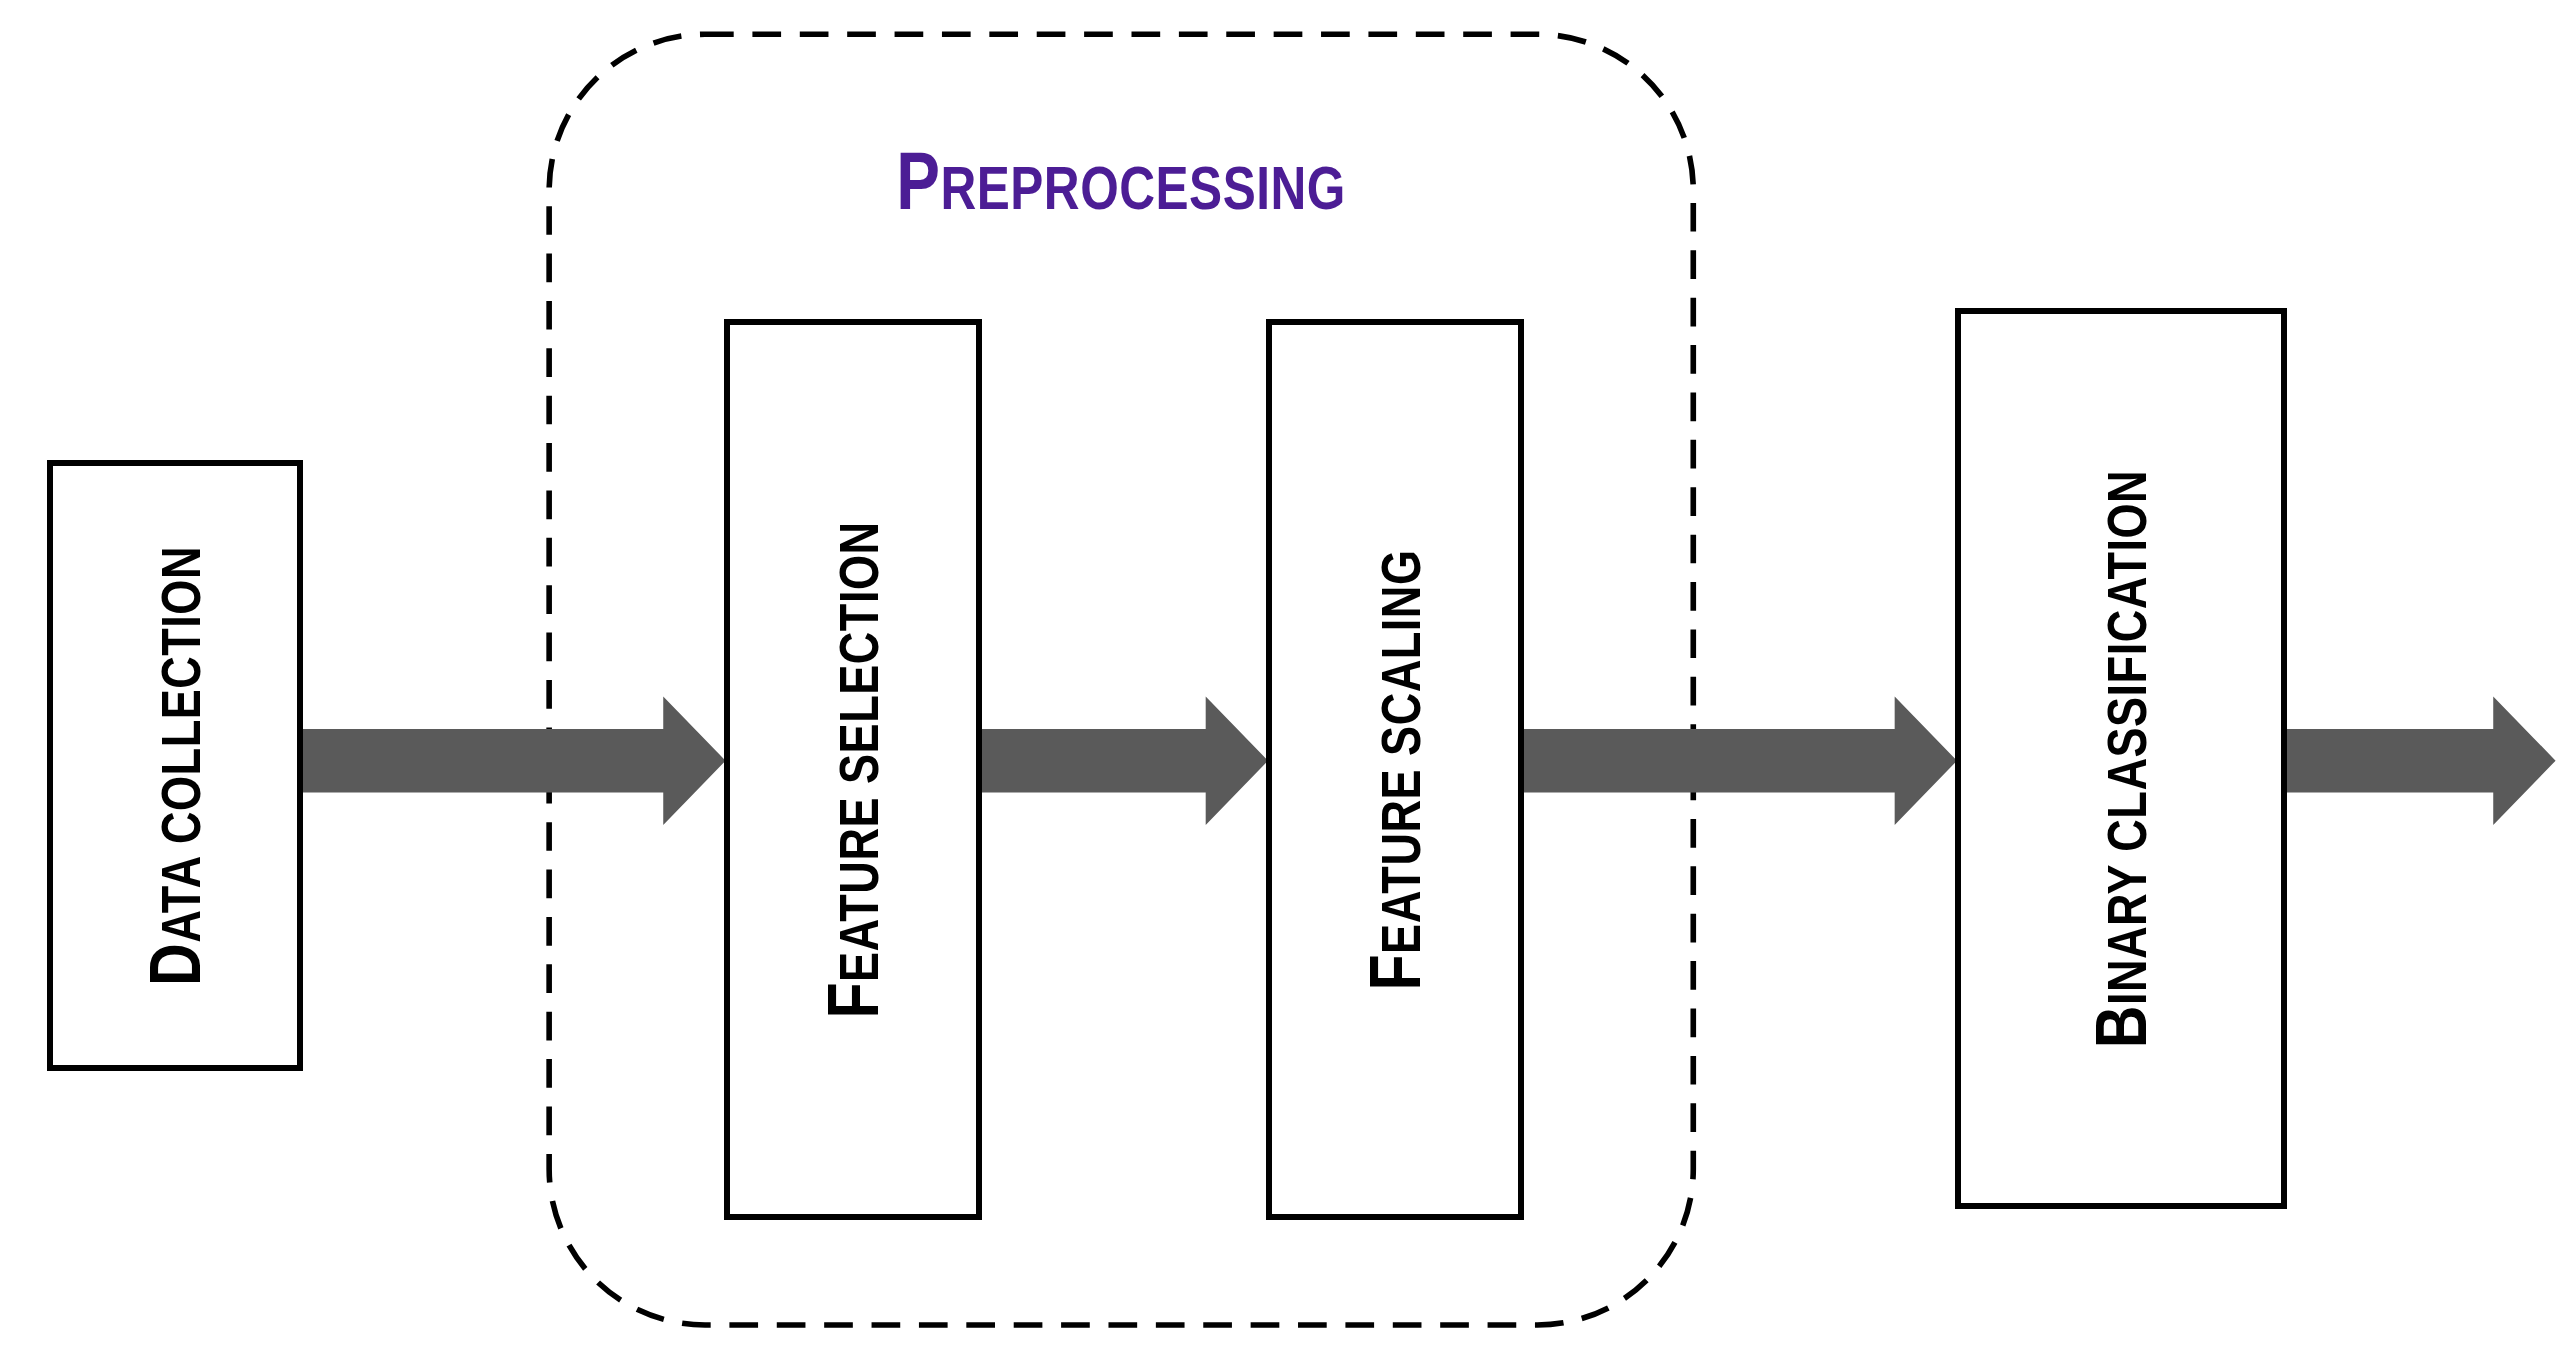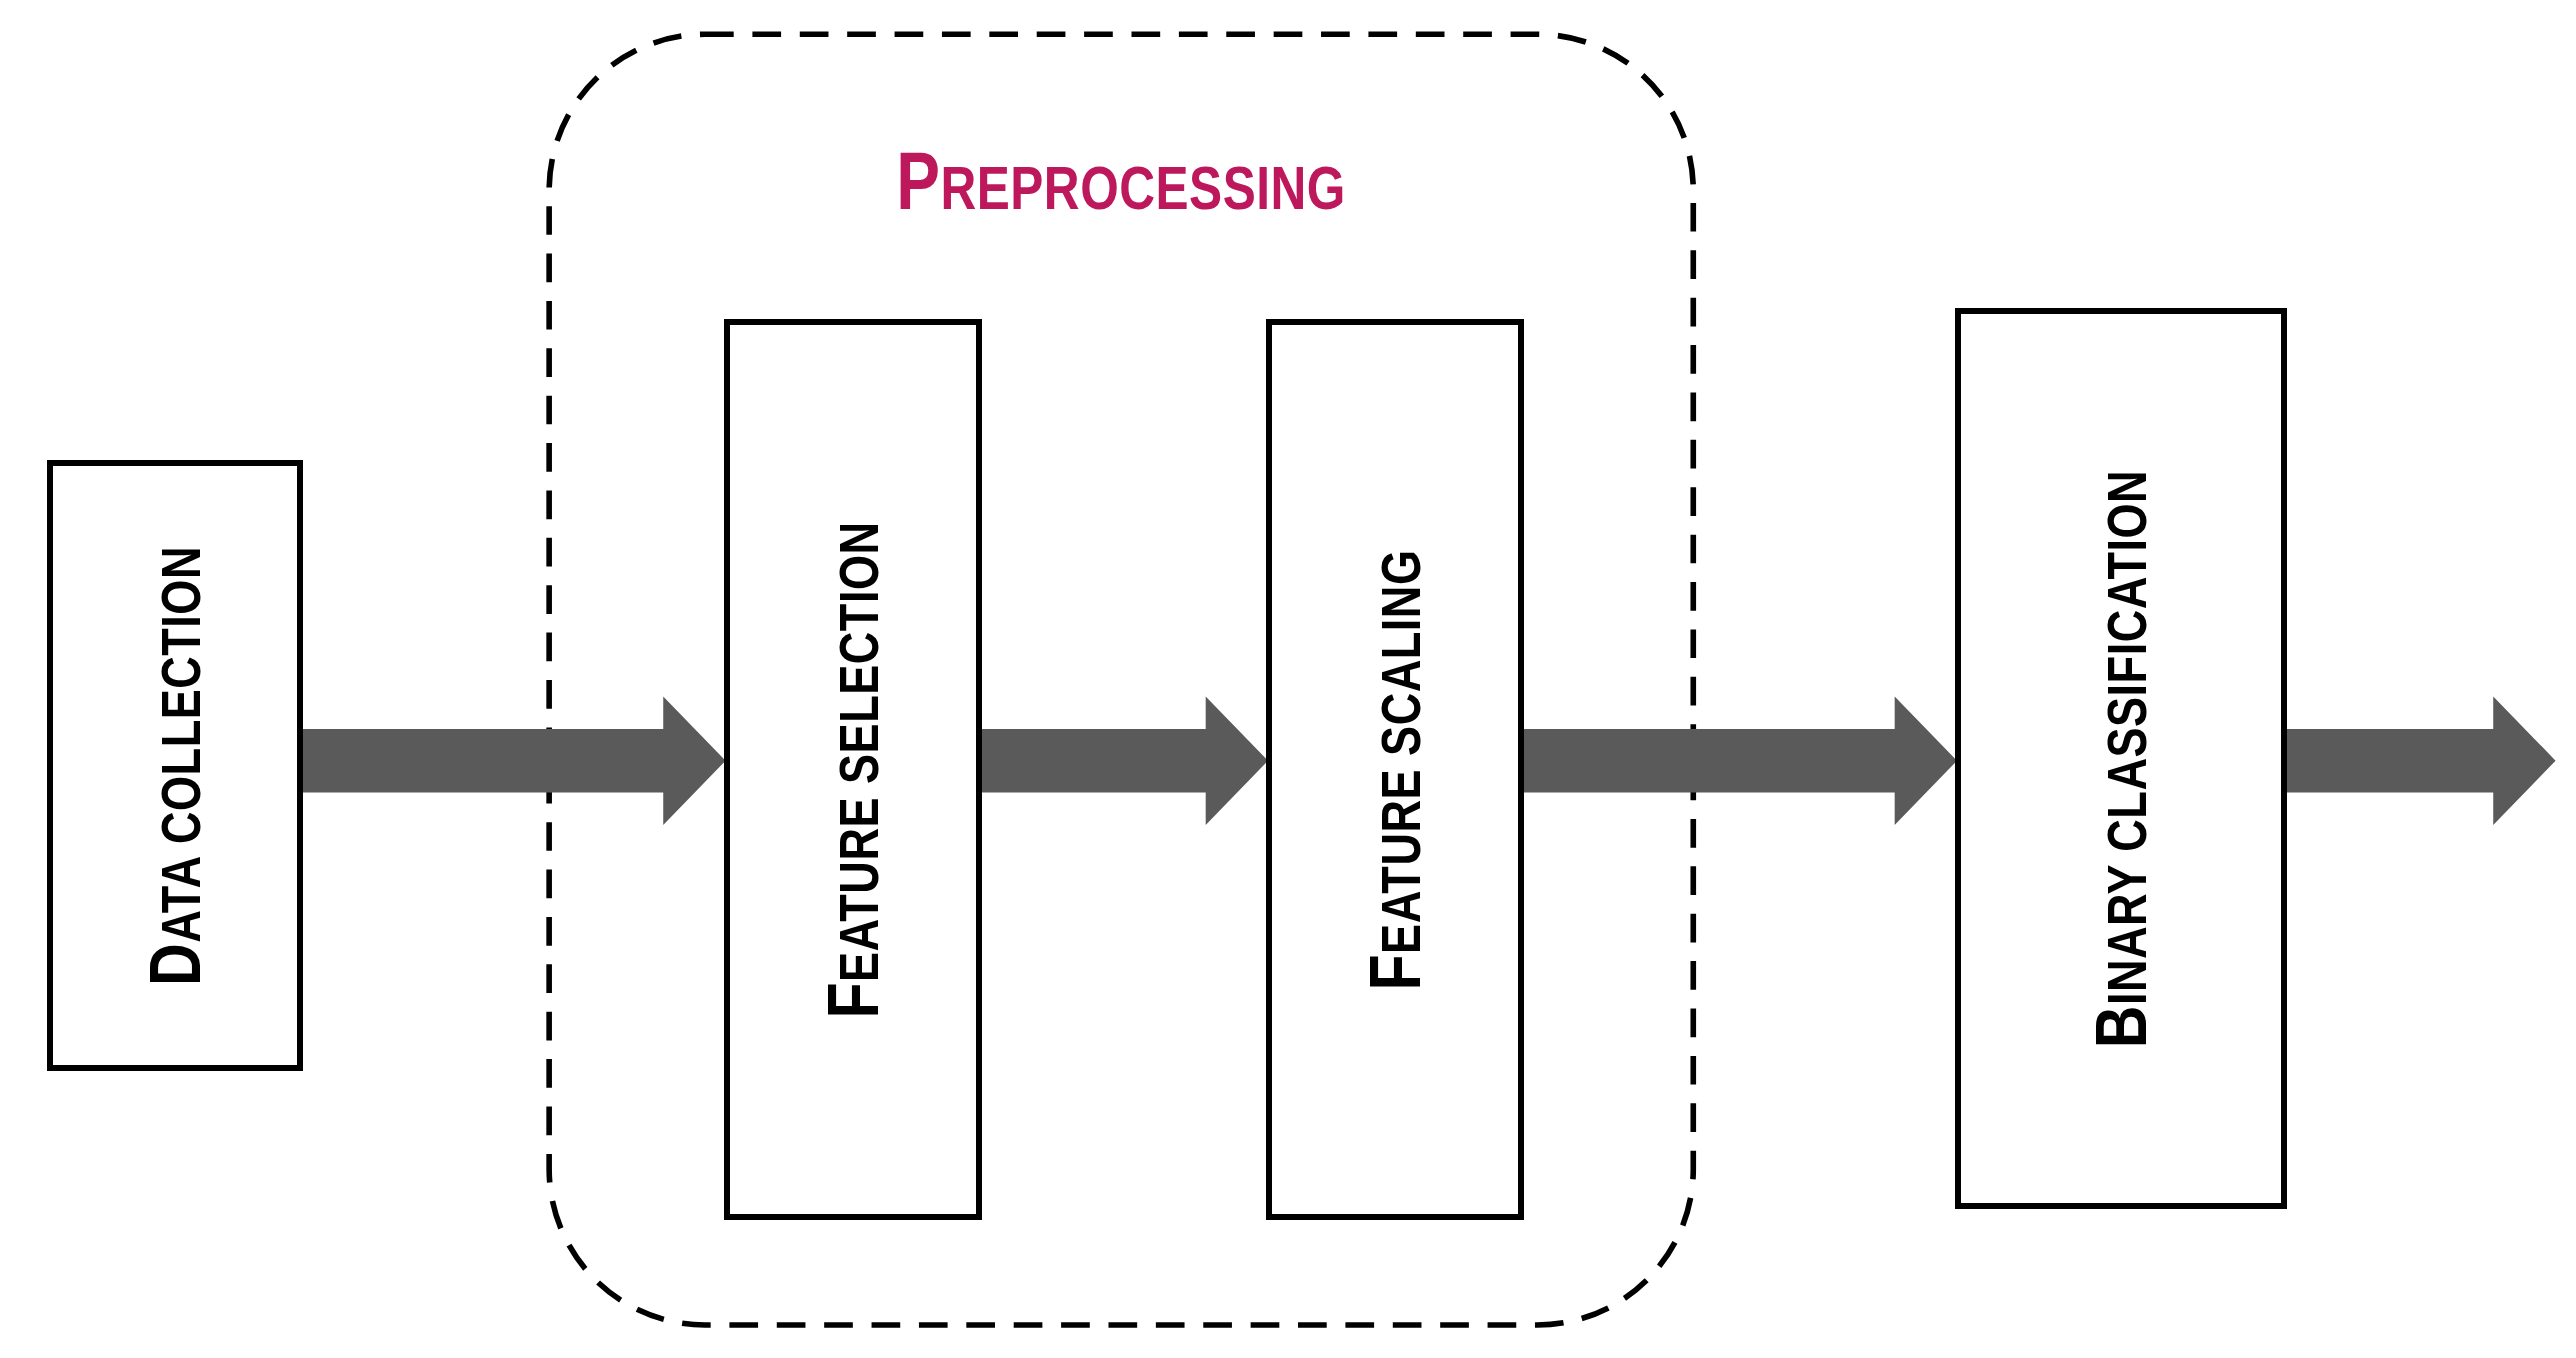--- a/index.html
+++ b/index.html
@@ -57,21 +57,21 @@
   .group-title {
     position: absolute;
     left: 549px;
     top: 140px;
     width: 1145px;
     text-align: center;
     font-weight: bold;
     font-size: 62px;
     line-height: 82px;
     letter-spacing: 0.6px;
-    color: #be185d;
+    color: #4c1d95;
   }
   .group-title .squeeze {
     display: inline-block;
     transform: scaleX(0.80);
     transform-origin: center;
     white-space: nowrap;
   }
   .group-title .lead {
     font-size: 82px;
   }

